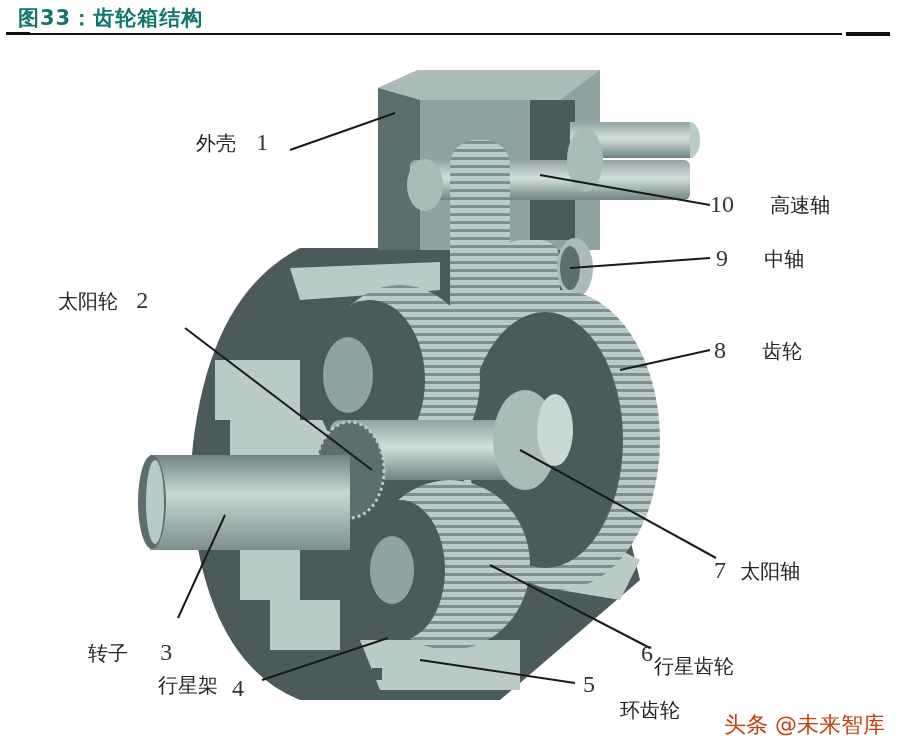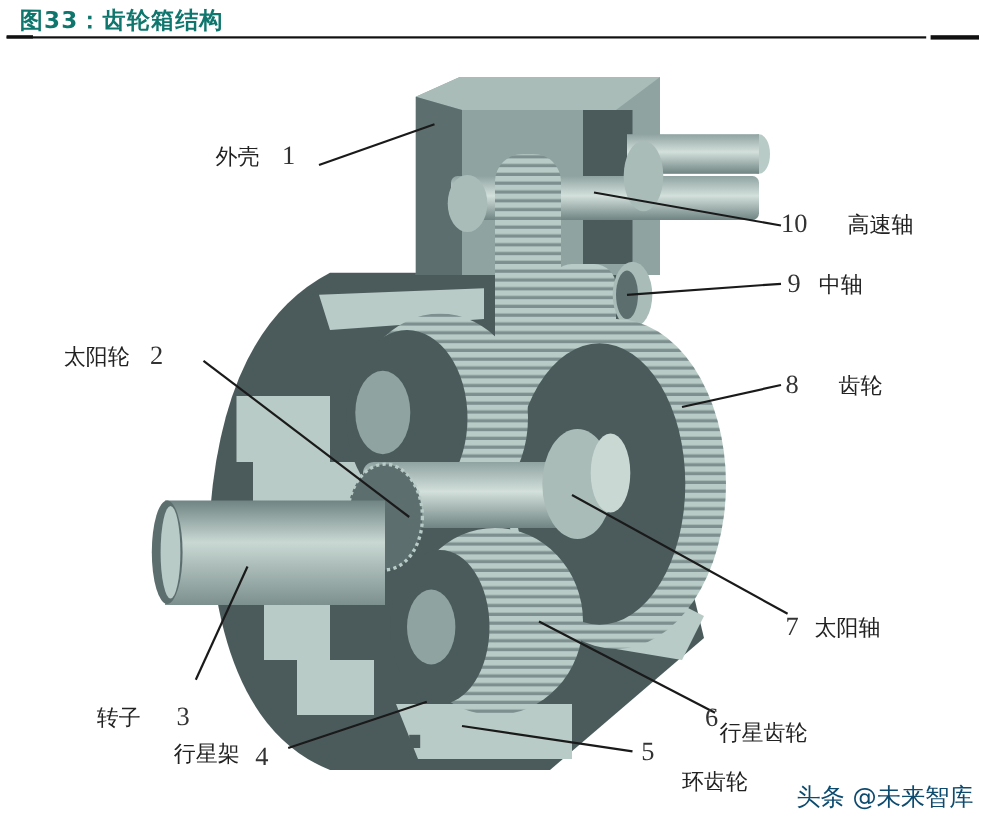--- a/index.html
+++ b/index.html
@@ -7,21 +7,21 @@
            font-family: "DejaVu Serif", "Liberation Serif", serif; }
     .fig-title { position: absolute; left: 18px; top: 4px; font-family: "DejaVu Sans", "Liberation Sans", sans-serif;
                  font-weight: bold; font-size: 21px; color: #0f766e; letter-spacing: 1px; }
     .rule-thin { position: absolute; left: 6px; top: 33px; width: 836px; height: 2px; background: #111; }
     .rule-thick-l { position: absolute; left: 6px; top: 32px; width: 24px; height: 3px; background: #111; }
     .rule-thick-r { position: absolute; left: 846px; top: 32px; width: 44px; height: 4px; background: #111; }
     svg.drawing { position: absolute; left: 0; top: 0; }
     .lbl { position: absolute; font-size: 20px; color: #222; white-space: nowrap; line-height: 1; }
     .lbl .num { font-family: "Liberation Serif", "DejaVu Serif", serif; font-size: 24px; color: #333; }
     .watermark { position: absolute; left: 724px; top: 710px; font-family: "DejaVu Sans", "Liberation Sans", sans-serif;
-                 font-size: 22px; color: #0c4a6e; white-space: nowrap; }
+                 font-size: 22px; color: #c2410c; white-space: nowrap; }
   </style>
 </head>
 <body>
 
 <div class="fig-title">图33：齿轮箱结构</div>
 <div class="rule-thin"></div>
 <div class="rule-thick-l"></div>
 <div class="rule-thick-r"></div>
 
 <svg class="drawing" width="916" height="756" viewBox="0 0 916 756">
@@ -125,21 +125,21 @@
     <line x1="262" y1="680" x2="388" y2="638"></line>
     <line x1="575" y1="683" x2="420" y2="660"></line>
     <line x1="650" y1="648" x2="490" y2="565"></line>
   </g>
 </svg>
 
 <div class="lbl" style="left:196px;top:130px">
   <span>外壳</span>
   <span class="num" style="margin-left:14px">1</span>
 </div>
-<div class="lbl" style="left:58px;top:312px">
+<div class="lbl" style="left:58px;top:288px">
   <span>太阳轮</span>
   <span class="num" style="margin-left:12px">2</span>
 </div>
 <div class="lbl" style="left:88px;top:640px">
   <span>转子</span>
   <span class="num" style="margin-left:26px">3</span>
 </div>
 <div class="lbl" style="left:232px;top:676px">
   <span class="num">4</span>
 </div>
@@ -155,20 +155,20 @@
 <div class="lbl" style="left:714px;top:558px">
   <span class="num">7</span>
   <span style="margin-left:8px">太阳轴</span>
 </div>
 <div class="lbl" style="left:714px;top:338px">
   <span class="num">8</span>
   <span style="margin-left:30px">齿轮</span>
 </div>
 <div class="lbl" style="left:716px;top:246px">
   <span class="num">9</span>
-  <span style="margin-left:10px">中轴</span>
+  <span style="margin-left:30px">中轴</span>
 </div>
 <div class="lbl" style="left:710px;top:192px">
   <span class="num">10</span>
   <span style="margin-left:30px">高速轴</span>
 </div>
 
 <div class="watermark">头条 @未来智库</div>
 
 </body></html>

